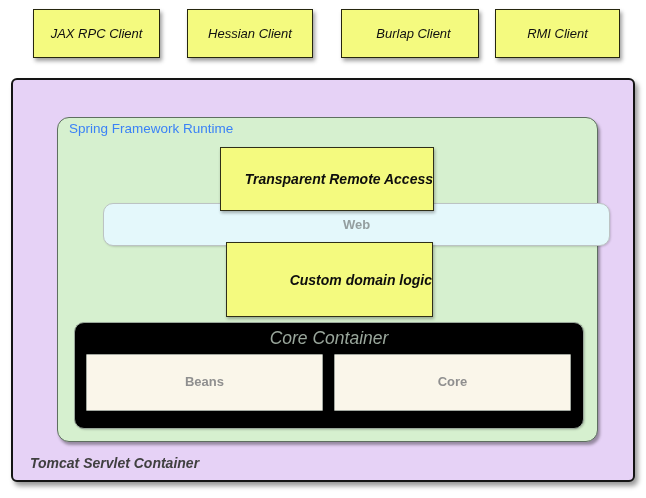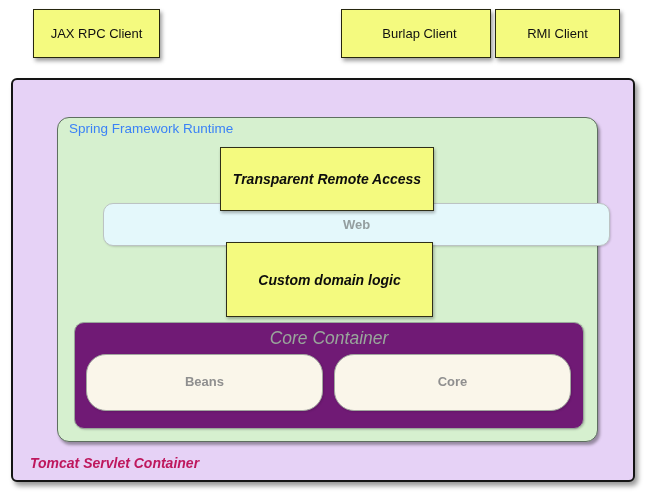--- a/index.html
+++ b/index.html
@@ -16,43 +16,44 @@
   
   .client {
     top: 9px;
     height: 49px;
     background: #F4FA7F;
     border: 1.5px solid #26260e;
     box-shadow: 2px 3px 4px rgba(0,0,0,0.38);
     display: flex;
     align-items: center;
     justify-content: center;
+    font-style: italic;
     font-size: 13px;
     color: #101010;
   }
   .client-1 { left: 33px;  width: 127px; }
   .client-2 { left: 187px; width: 126px; }
-  .client-3 { left: 341px; width: 150px; padding-left: 7px; }
+  .client-3 { left: 341px; width: 138px; padding-left: 7px; }
   .client-4 { left: 495px; width: 125px; }
 
   
   .tomcat {
     left: 11px; top: 78px; width: 624px; height: 404px;
     background: #E6D2F6;
     border: 2px solid #141414;
     border-radius: 6px;
     box-shadow: 3px 4px 5px rgba(0,0,0,0.40);
   }
   .tomcat-label {
     position: absolute;
     left: 30px; top: 455px;
     font-weight: bold;
     font-style: italic;
     font-size: 14px;
-    color: #be185d;
+    color: #404040;
   }
 
   
   .spring {
     left: 57px; top: 117px; width: 541px; height: 325px;
     background: #D6F0CF;
     border: 1px solid #5e6e60;
     border-radius: 12px;
     box-shadow: 2px 3px 3px rgba(0,0,0,0.35);
   }
@@ -76,34 +77,34 @@
     color: #939e9f;
     z-index: 1;
     margin-left: 25px;
   }
 
   
   .highlight {
     background: #F4FA7F;
     border: 1.5px solid #2f2f18;
     box-shadow: 1px 2px 3px rgba(0,0,0,0.30);
-    display: flex; align-items: center; justify-content: center;
+    display: flex; align-items: center; justify-content: flex-end;
     font-weight: bold;
     font-style: italic;
     font-size: 14px;
     color: #0d0d0d;
     z-index: 2;
   }
   .remote-access { left: 220px; top: 147px; width: 214px; height: 64px; }
   .domain-logic  { left: 226px; top: 242px; width: 207px; height: 75px; }
 
   
   .core {
     left: 74px; top: 322px; width: 510px; height: 107px;
-    background: #701a75;
+    background: #000000;
     border: 1px solid #9aa89b;
     border-radius: 10px;
     box-shadow: 1px 1px 2px rgba(0,0,0,0.18);
     z-index: 1;
   }
   .core-label {
     position: absolute;
     left: 0; right: 0; top: 5px;
     text-align: center;
     font-style: italic;
@@ -113,39 +114,42 @@
   .modules {
     position: absolute;
     left: 11px; right: 12px; top: 31px; height: 57px;
     display: flex;
     gap: 11px;
   }
   .module {
     flex: 1;
     background: #FAF6EA;
     border: 1px solid #a2a79f;
-    border-radius: 20px;
+    border-radius: 1px;
     box-shadow: 1px 1px 2px rgba(0,0,0,0.12);
     display: flex; align-items: center; justify-content: center;
     text-align: right;
     font-weight: bold;
     font-size: 13px;
     line-height: 1.15;
     color: #8f8f8f;
     padding: 2px 6px;
     box-sizing: border-box;
   }
 </style>
 </head>
 <body>
 
 <div class="canvas">
 
   <div class="box client client-1">
     <span>JAX RPC Client</span>
+  </div>
+  <div class="box client client-2">
+    <span>Hessian Client</span>
   </div>
   <div class="box client client-3">
     <span>Burlap Client</span>
   </div>
   <div class="box client client-4">
     <span>RMI Client</span>
   </div>
 
   <div class="panel tomcat"></div>
   <div class="tomcat-label">Tomcat Servlet Container</div>

